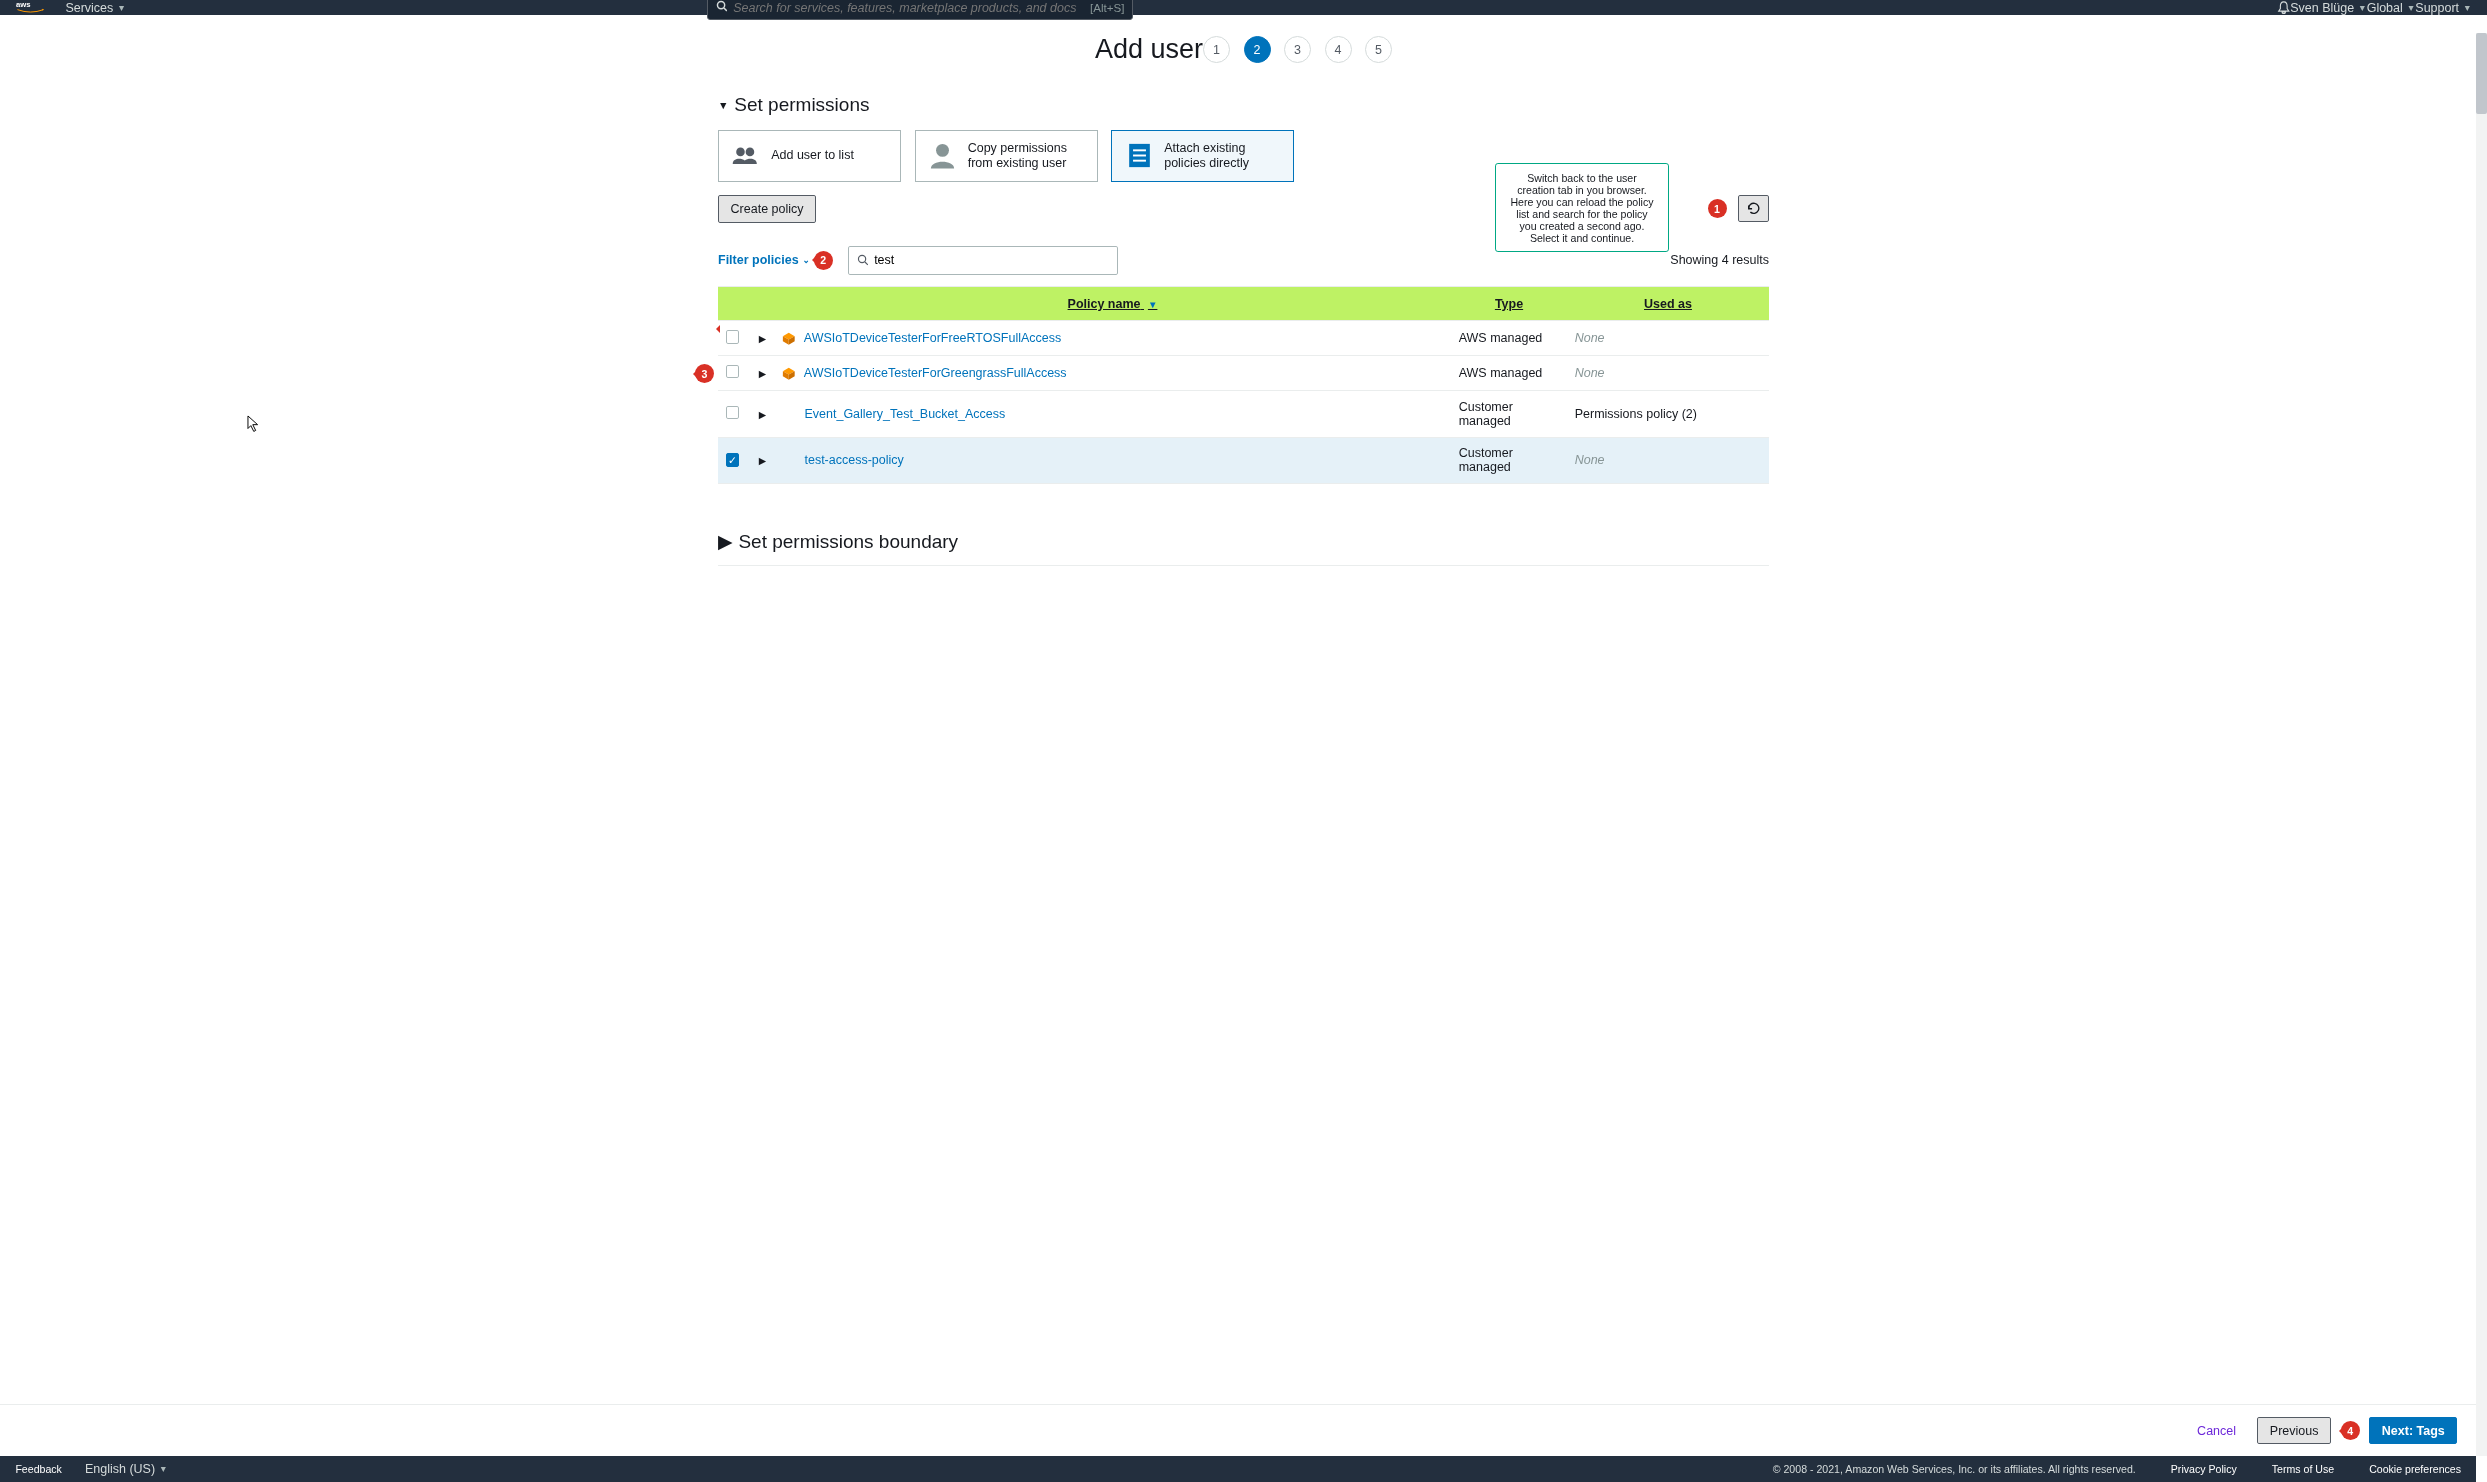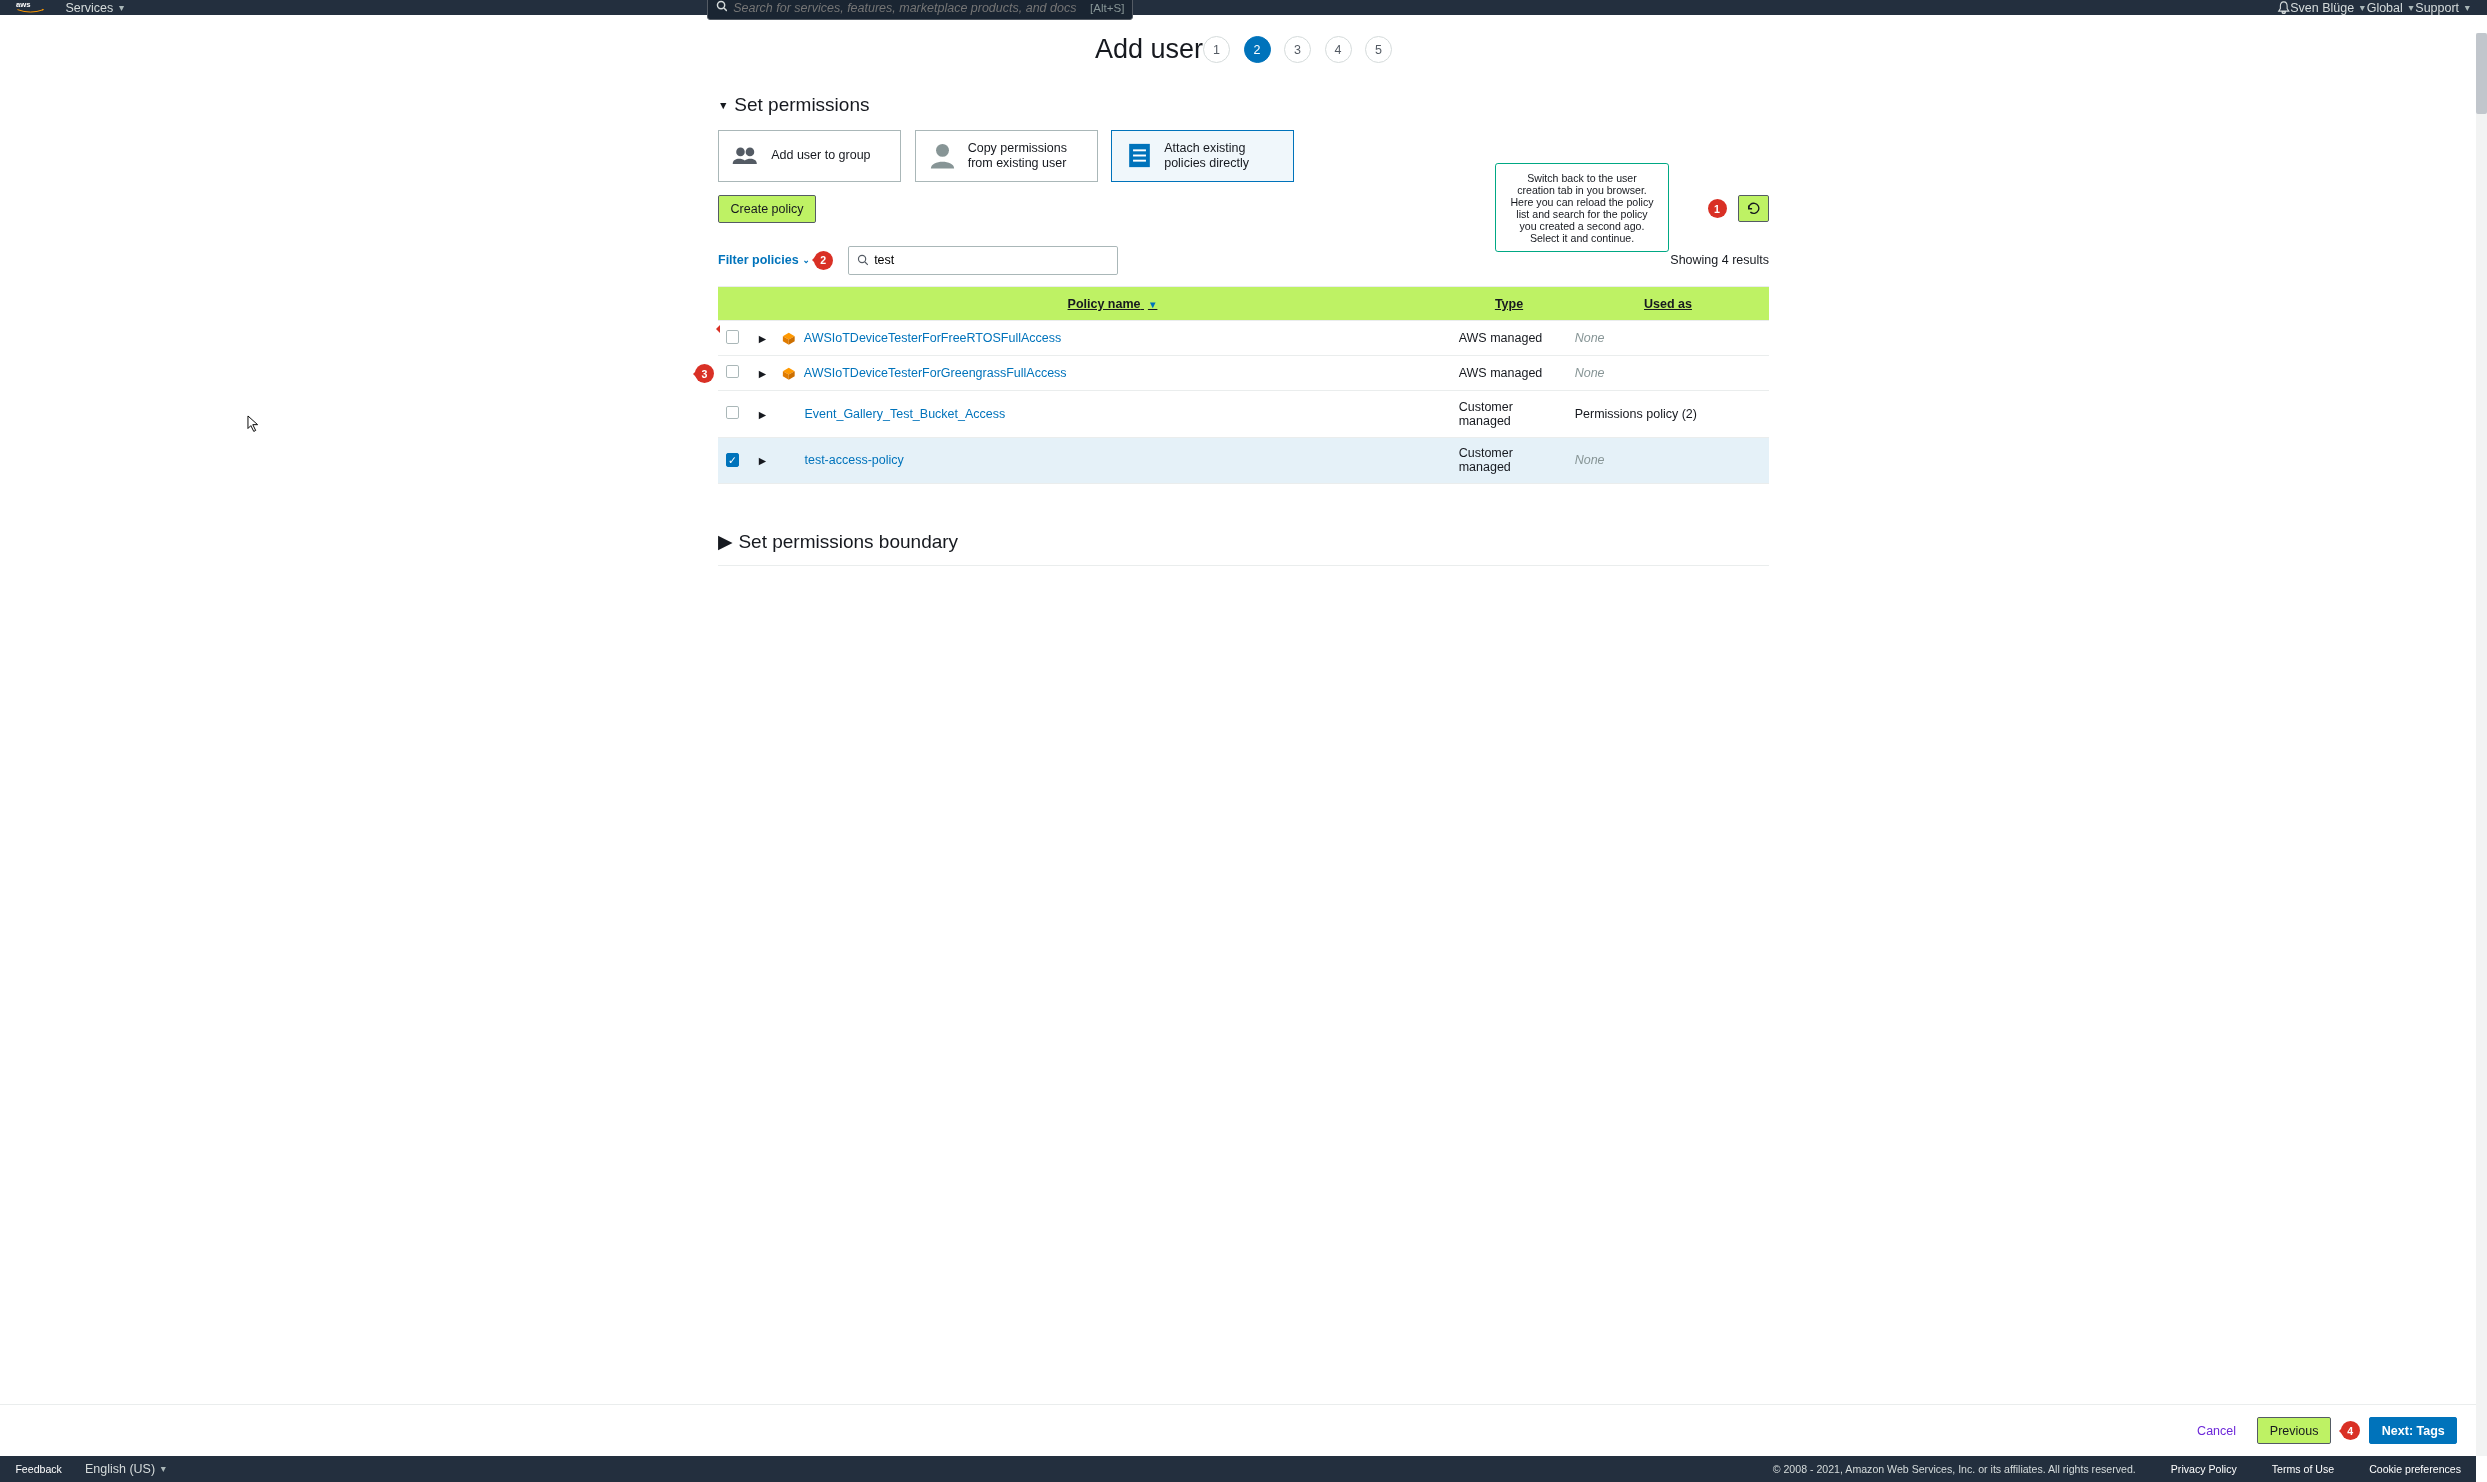--- a/index.html
+++ b/index.html
@@ -29,21 +29,21 @@
   .section-hdr { display:flex; align-items:center; gap:5.8px; font-size:19px; font-weight:400; margin-bottom:13.5px; cursor:pointer;}
   .section-hdr .tri { font-size:10.6px; }
 
   .perm-cards { display:flex; gap:13.5px; margin-bottom:13.5px;}
   .perm-card { flex:0 0 183px; height:52px; border:1px solid #aab7b8; display:flex; align-items:center; gap:9.6px; padding:0 11.6px; cursor:pointer; font-size:12.5px; color:#16191f;}
   .perm-card.selected { border:1.9px solid #0073bb; background:#f0f7fb;}
   .perm-card .card-icn { width:31px; height:27px; flex-shrink:0; display:flex; align-items:center; justify-content:center;}
   .perm-card .card-lbl { line-height:1.2;}
 
   .toolbar-row { display:flex; align-items:center; margin-bottom:23px;}
-  .btn { display:inline-flex; align-items:center; justify-content:center; padding:5.8px 11.6px; border:1px solid #545b64; background:#bef264; border-radius:1.9px; font-size:12.5px; cursor:pointer; color:#16191f;}
+  .btn { display:inline-flex; align-items:center; justify-content:center; padding:5.8px 11.6px; border:1px solid #545b64; background:#e5e5e5; border-radius:1.9px; font-size:12.5px; cursor:pointer; color:#16191f;}
   .btn.icon-only { padding:5.8px 7.7px;}
   .refresh-wrap { margin-left:auto; display:flex; align-items:center; gap:11.6px;}
 
   .filter-row { display:flex; align-items:center; margin-bottom:11.6px;}
   .filter-link { color:#0073bb; font-weight:700; font-size:12.5px; display:flex; align-items:center; gap:3.9px; cursor:pointer;}
   .filter-link .carat { font-size:8.7px;}
   .search-box { margin-left:15.4px; display:flex; align-items:center; border:1px solid #aab7b8; height:29px; width:270px; padding:0 7.7px; border-radius:1.9px;}
   .search-box input { border:none; outline:none; flex:1; font-size:12.5px;}
   .results-count { margin-left:auto; font-size:12.5px; color:#16191f;}
 
@@ -148,21 +148,21 @@
 
   <div class="perm-cards">
     <div class="perm-card">
       <span class="card-icn">
         <svg viewBox="0 0 36 24">
             <circle cx="11" cy="8" r="5" fill="#545b64"></circle>
             <circle cx="22" cy="8" r="5" fill="#545b64"></circle>
             <path d="M2 22 C2 15 12 15 16 18 C20 15 30 15 30 22 Z" fill="#545b64"></path>
           </svg>
       </span>
-      <span class="card-lbl">Add user to group</span>
+      <span class="card-lbl">Add user to list</span>
     </div>
     <div class="perm-card">
       <span class="card-icn">
         <svg viewBox="0 0 24 24">
             <circle cx="12" cy="8" r="5" fill="#879596"></circle>
             <path d="M3 22 C3 15 21 15 21 22 Z" fill="#879596"></path>
           </svg>
       </span>
       <span class="card-lbl">Copy permissions from existing user</span>
     </div>

